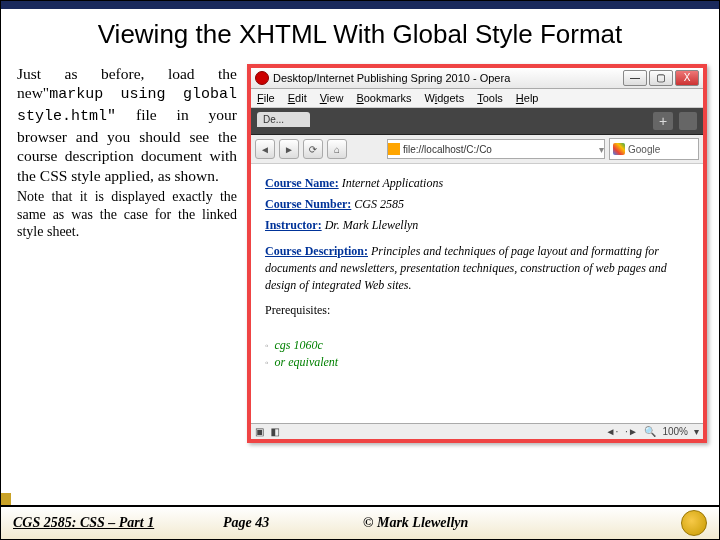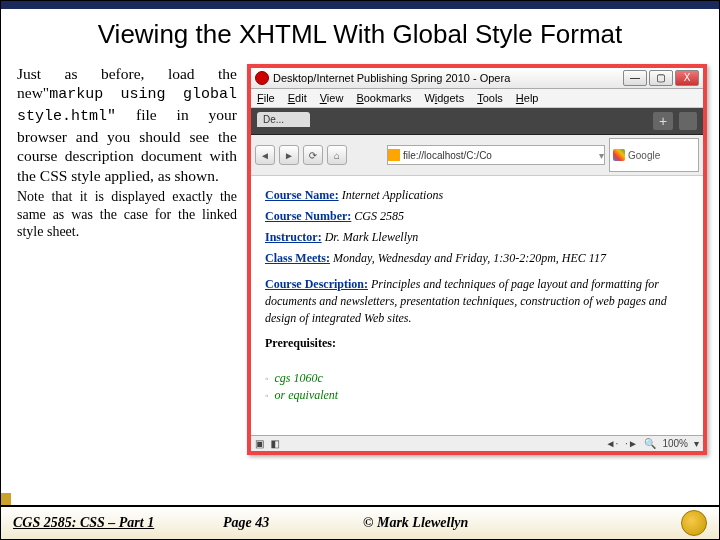--- a/index.html
+++ b/index.html
@@ -22,28 +22,28 @@
   .menu span { }
   .menu u { text-decoration: underline; }
   .tab-row { background: #444; padding: 4px 6px; display: flex; align-items: flex-start; gap: 4px; border-bottom: 1px solid #222; }
   .tab { background: #ddd; border-radius: 3px 3px 0 0; padding: 2px 26px 2px 6px; font-size: 10px; color: #333; position: relative; }
   .tab-plus { width: 20px; height: 18px; background: #666; color: #ddd; text-align: center; line-height: 18px; border-radius: 2px; margin-left: auto; font-size: 14px; }
   .tab-trash { width: 18px; height: 18px; background: #666; border-radius: 2px; margin-left: 2px; }
   .addr { display: flex; align-items: center; padding: 3px 4px; gap: 4px; background: #eee; border-bottom: 1px solid #ccc; }
   .nav-btn { width: 20px; height: 20px; border: 1px solid #aaa; border-radius: 3px; background: linear-gradient(#fff,#ddd); display: flex; align-items: center; justify-content: center; font-size: 10px; color: #555; }
   .addr-input { flex: 1; height: 20px; border: 1px solid #aaa; background: #fff; padding: 0 0; display: flex; align-items: center; font-size: 10px; color: #333; margin-left: 36px; }
   .addr-icon { width: 12px; height: 12px; background: #ffa500; margin-right: 3px; }
-  .search-box { width: 90px; height: 20px; border: 1px solid #aaa; background: #fff; display: flex; align-items: center; padding: 16px 3px; font-size: 10px; color: #555; }
+  .search-box { width: 90px; height: 20px; border: 1px solid #aaa; background: #fff; display: flex; align-items: center; padding: 10px 3px; font-size: 10px; color: #555; }
   .g-icon { width: 12px; height: 12px; margin-right: 3px; background: linear-gradient(45deg,#4285f4,#ea4335,#fbbc05,#34a853); border-radius: 2px; }
   .page { background: #fff; padding: 12px 14px 8px; height: 259px; overflow: hidden; font-family: "Times New Roman", serif; font-size: 12px; color: #000; position: relative; }
   .row { margin-bottom: 6px; }
   .label { color: #003399; font-weight: bold; text-decoration: underline; }
   .val { font-style: italic; }
   .desc { font-style: italic; line-height: 1.4; }
-  .prereq-title { font-weight: bold; margin: 10px 0 20px; }
+  .prereq-title { font-weight: normal; margin: 10px 0 20px; }
   .prereq-list { }
   .prereq-item { color: #008000; font-style: italic; font-size: 12px; margin: 2px 0; }
   .bullet { color: #888; font-style: normal; margin-right: 6px; font-size: 10px; }
   .statusbar { display: flex; align-items: center; border-top: 1px solid #aaa; background: #eee; padding: 2px 4px; font-size: 10px; color: #444; gap: 6px; }
   .status-spacer { flex: 1; }
   .zoom-icon { display: inline-block; }
   .footer { position: absolute; bottom: 0; left: 0; right: 0; height: 34px; border-top: 2px solid #000; background: linear-gradient(#fff,#f2ead0); display: flex; align-items: center; padding: 0 12px; font-family: "Times New Roman", serif; font-size: 14px; font-style: italic; font-weight: bold; }
   .footer .course { width: 210px; text-decoration: underline; }
   .footer .page-no { width: 140px; }
   .footer .copy { flex: 1; }
@@ -110,24 +110,20 @@
           <span class="val">Internet Applications</span>
         </div>
         <div class="row">
           <span class="label">Course Number:</span>
           <span class="val">CGS 2585</span>
         </div>
         <div class="row">
           <span class="label">Instructor:</span>
           <span class="val">Dr. Mark Llewellyn</span>
         </div>
-        <div class="row">
-          <span class="label">Class Meets:</span>
-          <span class="val">Monday, Wednesday and Friday, 1:30-2:20pm, HEC 117</span>
-        </div>
         <div class="row" style="margin-top:10px">
           <span class="label">Course Description:</span>
           <span class="desc">Principles and techniques of page layout and formatting for documents and newsletters, presentation techniques, construction of web pages and design of integrated Web sites.</span>
         </div>
         <div class="prereq-title">Prerequisites:</div>
         <div class="prereq-list">
           <div class="prereq-item"><span class="bullet">◦</span><span>cgs 1060c</span></div>
           <div class="prereq-item"><span class="bullet">◦</span><span>or equivalent</span></div>
         </div>
       </div>

